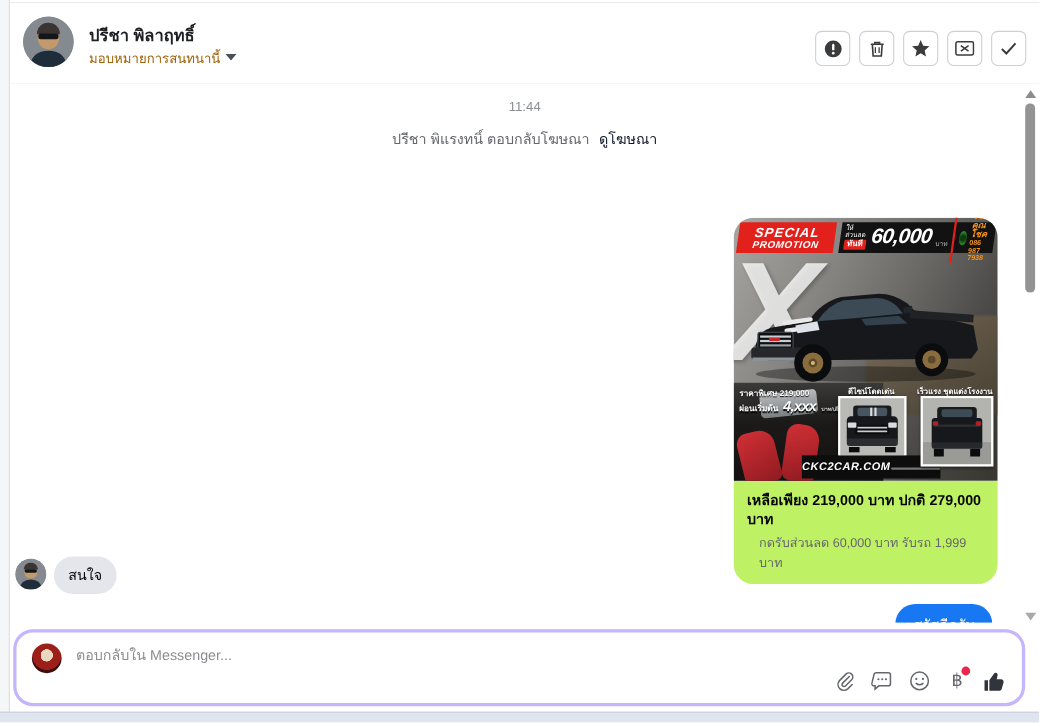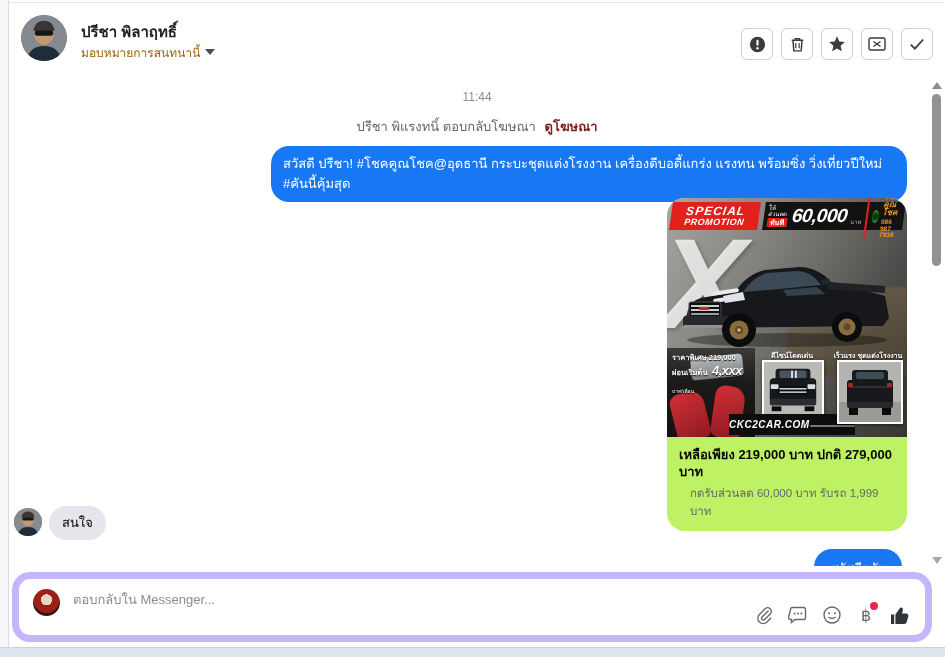--- a/index.html
+++ b/index.html
@@ -20,21 +20,21 @@
   .caret{width:0;height:0;border-left:5px solid transparent;border-right:5px solid transparent;border-top:6px solid #4b4f56;}
   .actions{right:12px;top:25px;display:flex;gap:8px;}
   .hbtn{width:32px;height:32px;border:1px solid #ccd0d4;border-radius:6px;background:#fff;display:flex;
         align-items:center;justify-content:center;cursor:pointer;padding:0;}
   .hbtn svg{display:block;}
 
   
   .chat{left:9px;top:76px;width:936px;height:496px;background:#fff;overflow:hidden;}
   .ts{left:0;top:14px;width:100%;text-align:center;font-size:12px;color:#8a8d91;}
   .sysrow{left:0;top:40px;width:100%;text-align:center;font-size:13px;color:#65676b;}
-  .syslink{color:#7f1d1d;font-weight:700;margin-left:5px;cursor:pointer;}
+  .syslink{color:#0f172a;font-weight:400;margin-left:5px;cursor:pointer;}
   .bubble-out{right:38px;top:70px;max-width:612px;background:#1877f2;color:#fff;font-size:13px;
               line-height:20px;padding:8px 12px;border-radius:18px;}
   .bubble-in{left:40px;top:430px;background:#e4e6eb;color:#050505;font-size:13px;line-height:18px;
              padding:8px 13px;border-radius:18px;}
   .in-avatar{left:5px;top:432px;width:28px;height:28px;border-radius:50%;overflow:hidden;background:#7d8288;}
   .quick-reply{right:43px;top:473px;background:#1877f2;color:#fff;font-size:13px;padding:9px 16px;
                border-radius:18px;border:none;cursor:pointer;}
 
   
   .card{right:38px;top:122px;width:240px;border-radius:18px;overflow:hidden;background:#f0f2f5;cursor:pointer;}
@@ -59,21 +59,21 @@
   .dealer-name{font-size:8px;font-weight:700;font-style:italic;color:#f7941d;}
   .dealer-phone{font-size:6.5px;font-weight:700;color:#f7941d;margin-top:2px;}
   .xmark{position:absolute;left:-6px;top:22px;font-size:128px;font-weight:900;font-style:italic;
          color:rgba(255,255,255,.78);line-height:1;text-shadow:2px 2px 4px rgba(0,0,0,.25);}
   .series{position:absolute;left:30px;top:96px;font-size:19px;font-weight:800;font-style:italic;color:#d81f1b;
           letter-spacing:2px;transform:rotate(-19deg);text-shadow:1px 1px 0 rgba(0,0,0,.4);}
   .trucksvg{position:absolute;left:8px;top:52px;}
 
   .collage{position:absolute;left:0;top:150px;width:240px;height:89px;}
   .panel-left{position:absolute;left:0;top:0;width:88px;height:89px;overflow:hidden;
-      background:linear-gradient(180deg,#3a3a38 0%,#1c1a18 40%,#141210 100%);}
+      background:linear-gradient(180deg,#3a3a38 0%,#1c1a18 40%,#141210 100%);padding-left:48px;}
   .seat{position:absolute;border-radius:10px 14px 6px 8px;background:linear-gradient(160deg,#d03036,#8f1a20);}
   .seat.s1{left:6px;top:44px;width:34px;height:48px;transform:rotate(-14deg);}
   .seat.s2{left:46px;top:38px;width:30px;height:52px;transform:rotate(8deg);}
   .dashlight{position:absolute;left:24px;top:8px;width:52px;height:22px;background:linear-gradient(180deg,#cfd3d6,#8b9094);
       border-radius:4px;transform:rotate(-6deg);opacity:.85;}
   .price1{position:absolute;left:5px;top:3px;font-size:7.5px;font-weight:700;color:#fff;text-shadow:0 1px 1px #000;}
   .price2{position:absolute;left:5px;top:13px;color:#fff;text-shadow:0 1px 1px #000;font-weight:700;}
   .price2 .lbl{font-size:7.5px;}
   .price2 .val{font-size:13px;font-style:italic;letter-spacing:-.5px;}
   .price2 .unit{font-size:5px;color:#ccc;}
@@ -97,21 +97,21 @@
   
   .sb-track{right:2px;top:80px;width:12px;height:488px;}
   .sb-up{position:absolute;left:1px;top:2px;width:0;height:0;border-left:5px solid transparent;
          border-right:5px solid transparent;border-bottom:7px solid #8c8c8c;cursor:pointer;}
   .sb-thumb{position:absolute;left:1px;top:14px;width:9px;height:172px;background:#939393;border-radius:5px;cursor:pointer;}
   .sb-down{position:absolute;left:1px;bottom:4px;width:0;height:0;border-left:5px solid transparent;
          border-right:5px solid transparent;border-top:7px solid #a9a9a9;cursor:pointer;}
 
   
   .composer-wrap{left:9px;top:566px;width:936px;height:82px;background:#fff;}
-  .composer{position:absolute;left:3px;top:6px;right:13px;height:70px;border:7px solid #c4b5fd;
+  .composer{position:absolute;left:3px;top:6px;right:13px;height:70px;border:3px solid #c4b5fd;
             border-radius:18px;background:#fff;box-sizing:border-box;}
   .cmp-avatar{position:absolute;left:14px;top:10px;width:27px;height:27px;border-radius:50%;
        background:radial-gradient(circle at 50% 40%,#e8d8c0 0 26%,#9c1f1a 27% 62%,#3d100d 63% 100%);}
   .cmp-input{position:absolute;left:52px;top:12px;width:500px;border:none;outline:none;font-size:13px;
              color:#050505;font-family:inherit;background:transparent;}
   .cmp-input::placeholder{color:#8a8d91;}
   .cmp-icons{position:absolute;right:14px;bottom:9px;display:flex;align-items:center;gap:12px;}
   .cicon{position:relative;width:22px;height:22px;display:flex;align-items:center;justify-content:center;cursor:pointer;}
   .baht{font-size:16px;color:#65676b;font-weight:400;}
   .reddot{position:absolute;right:-1px;top:-2px;width:8px;height:8px;border-radius:50%;background:#e8274b;}
@@ -176,21 +176,20 @@
   </div>
 
   <div class="abs chat">
     <div class="abs ts">11:44</div>
 
     <div class="abs sysrow">
       <span>ปรีชา พิแรงทนิ์ ตอบกลับโฆษณา</span>
       <span class="syslink">ดูโฆษณา</span>
     </div>
 
-    <div class="abs bubble-out">สวัสดี ปรีชา! #โชคคูณโชค@อุดธานี กระบะชุดแต่งโรงงาน เครื่องดีบอดี้แกร่ง แรงทน พร้อมซิ่ง วิ่งเที่ยวปีใหม่ #คันนี้คุ้มสุด</div>
 
     <div class="abs card">
       <div class="adimg">
         <div class="rock"></div>
         <div class="xmark">X</div>
         <div class="series">SERIES</div>
 
         <svg class="trucksvg" width="224" height="98" viewBox="0 0 224 98">
           <ellipse cx="112" cy="90" rx="100" ry="7" fill="rgba(0,0,0,.35)"></ellipse>
           <path d="M210 46 L214 68 L208 76 L24 78 L12 70 Q11 52 26 48 L60 42 Q72 24 90 20 L124 17 Q138 17 150 26 L156 32 Z" fill="#17181b"></path>

